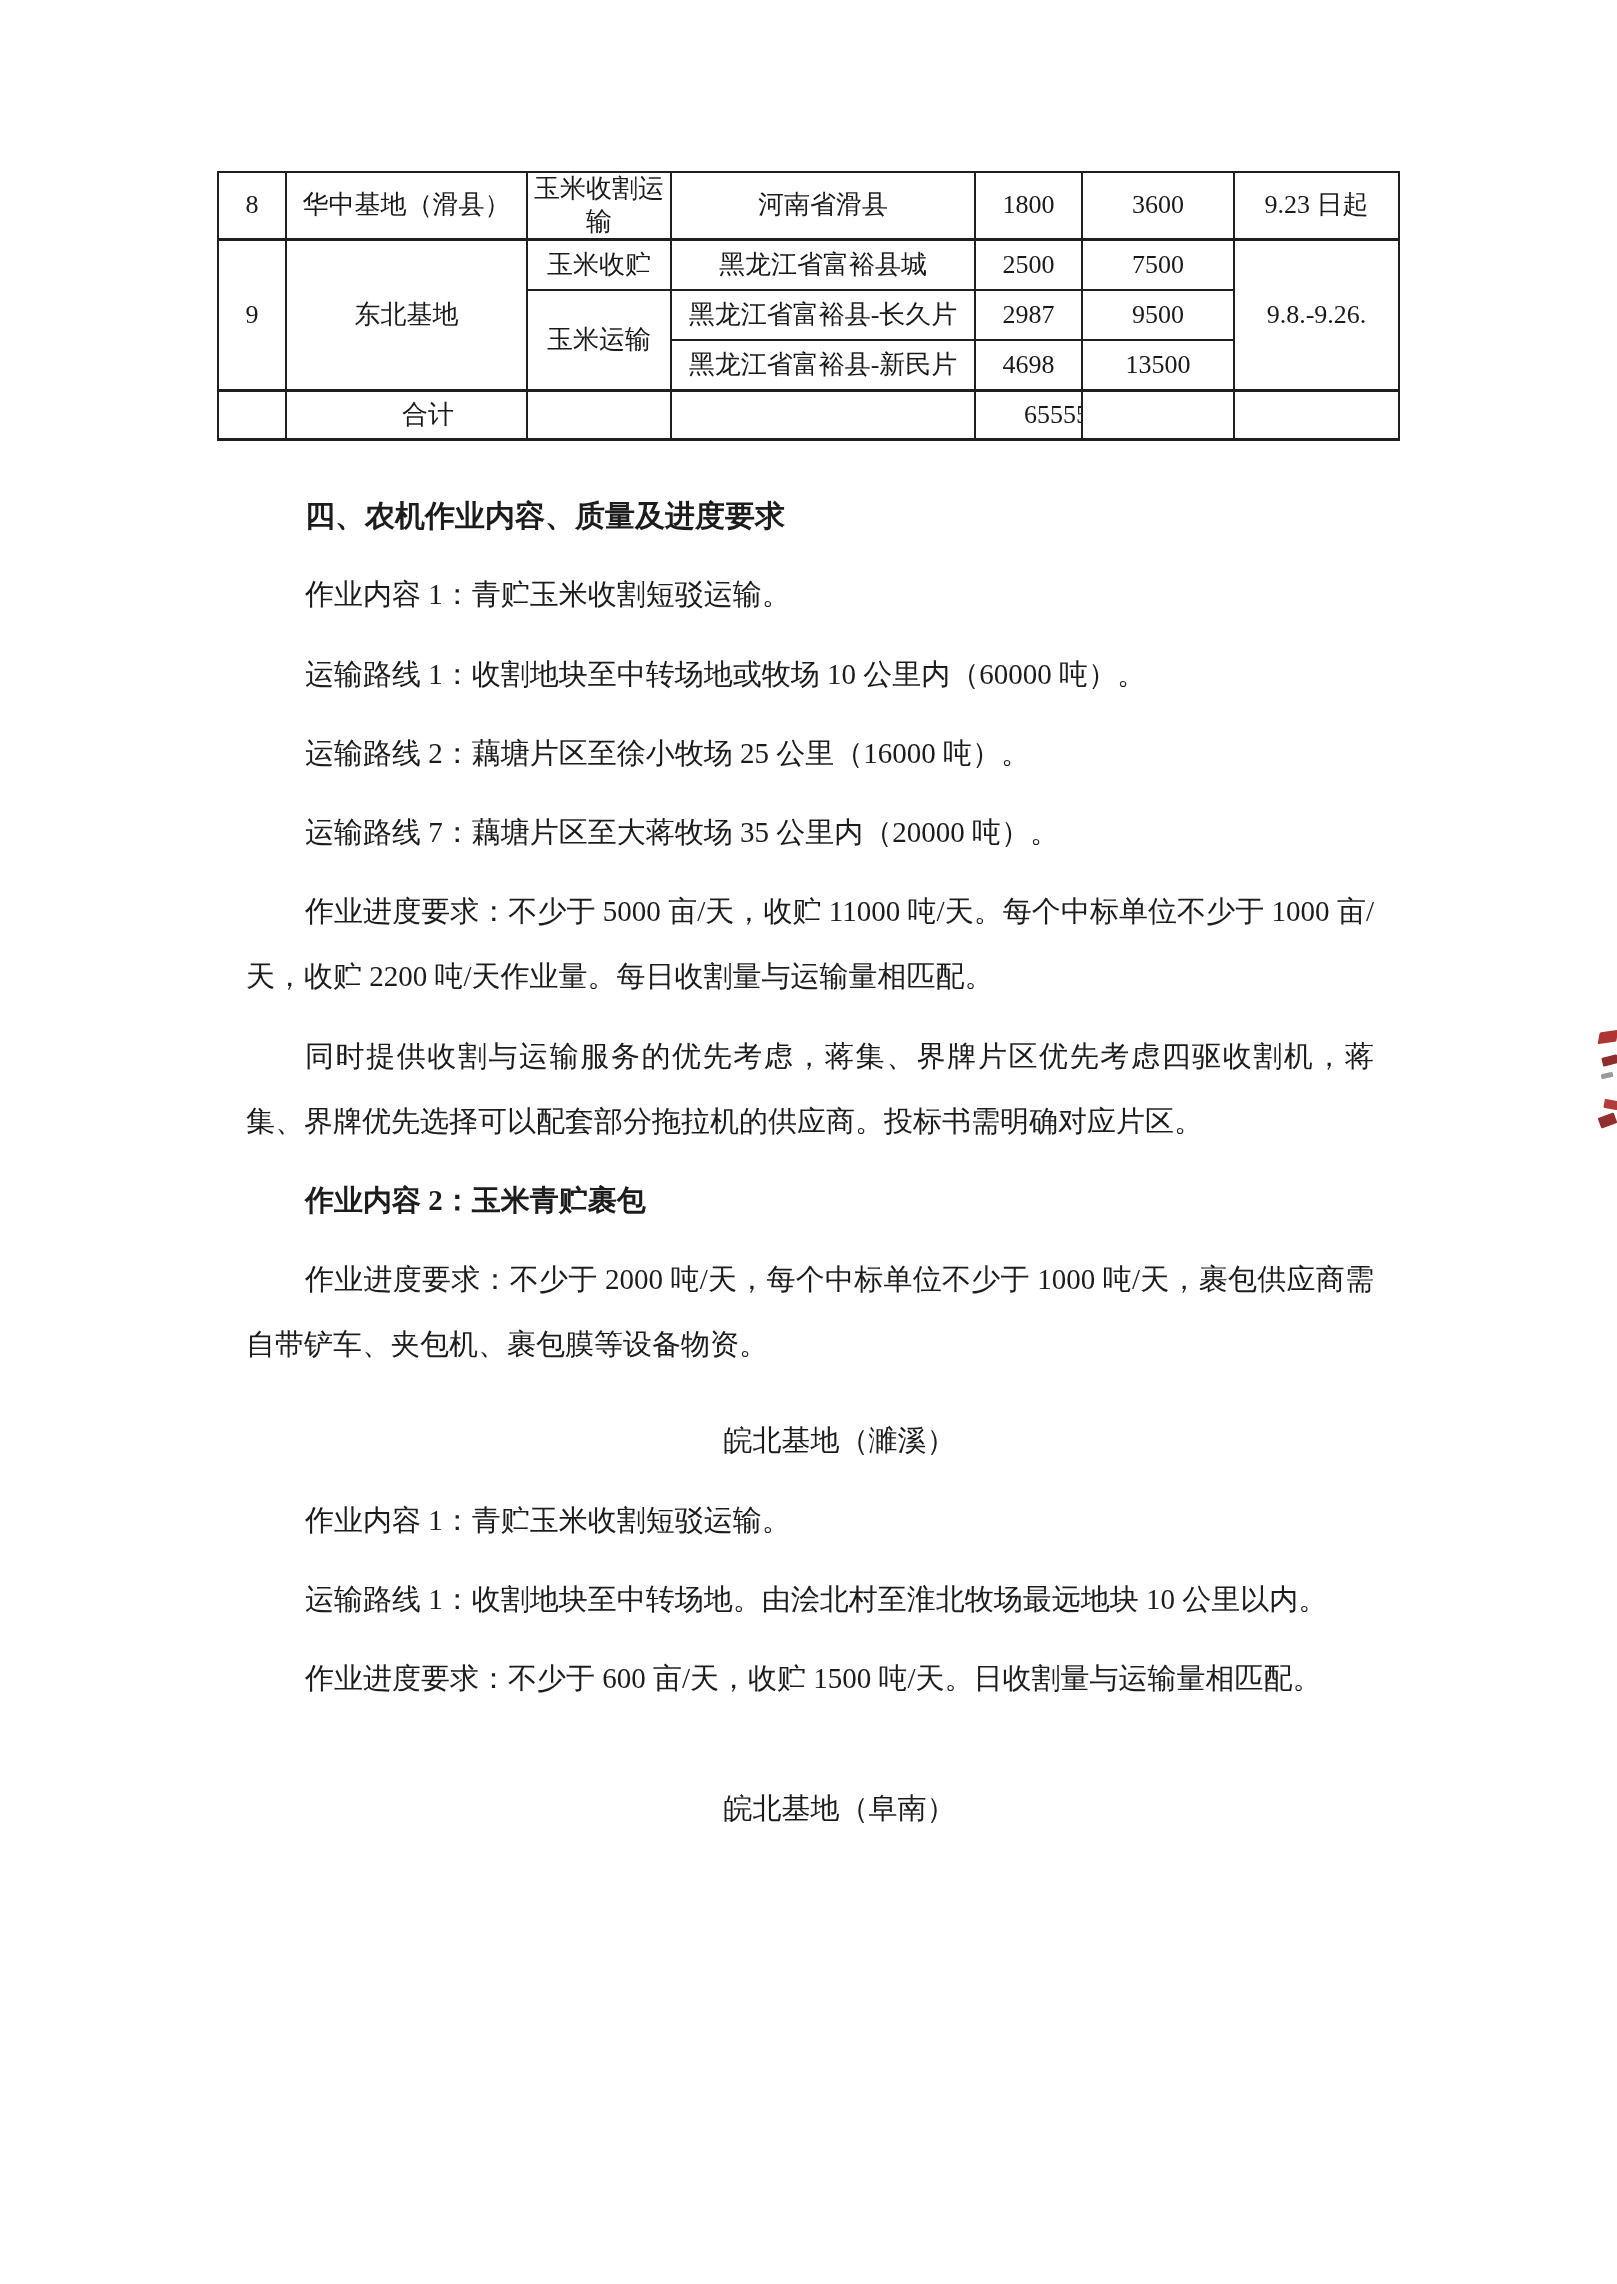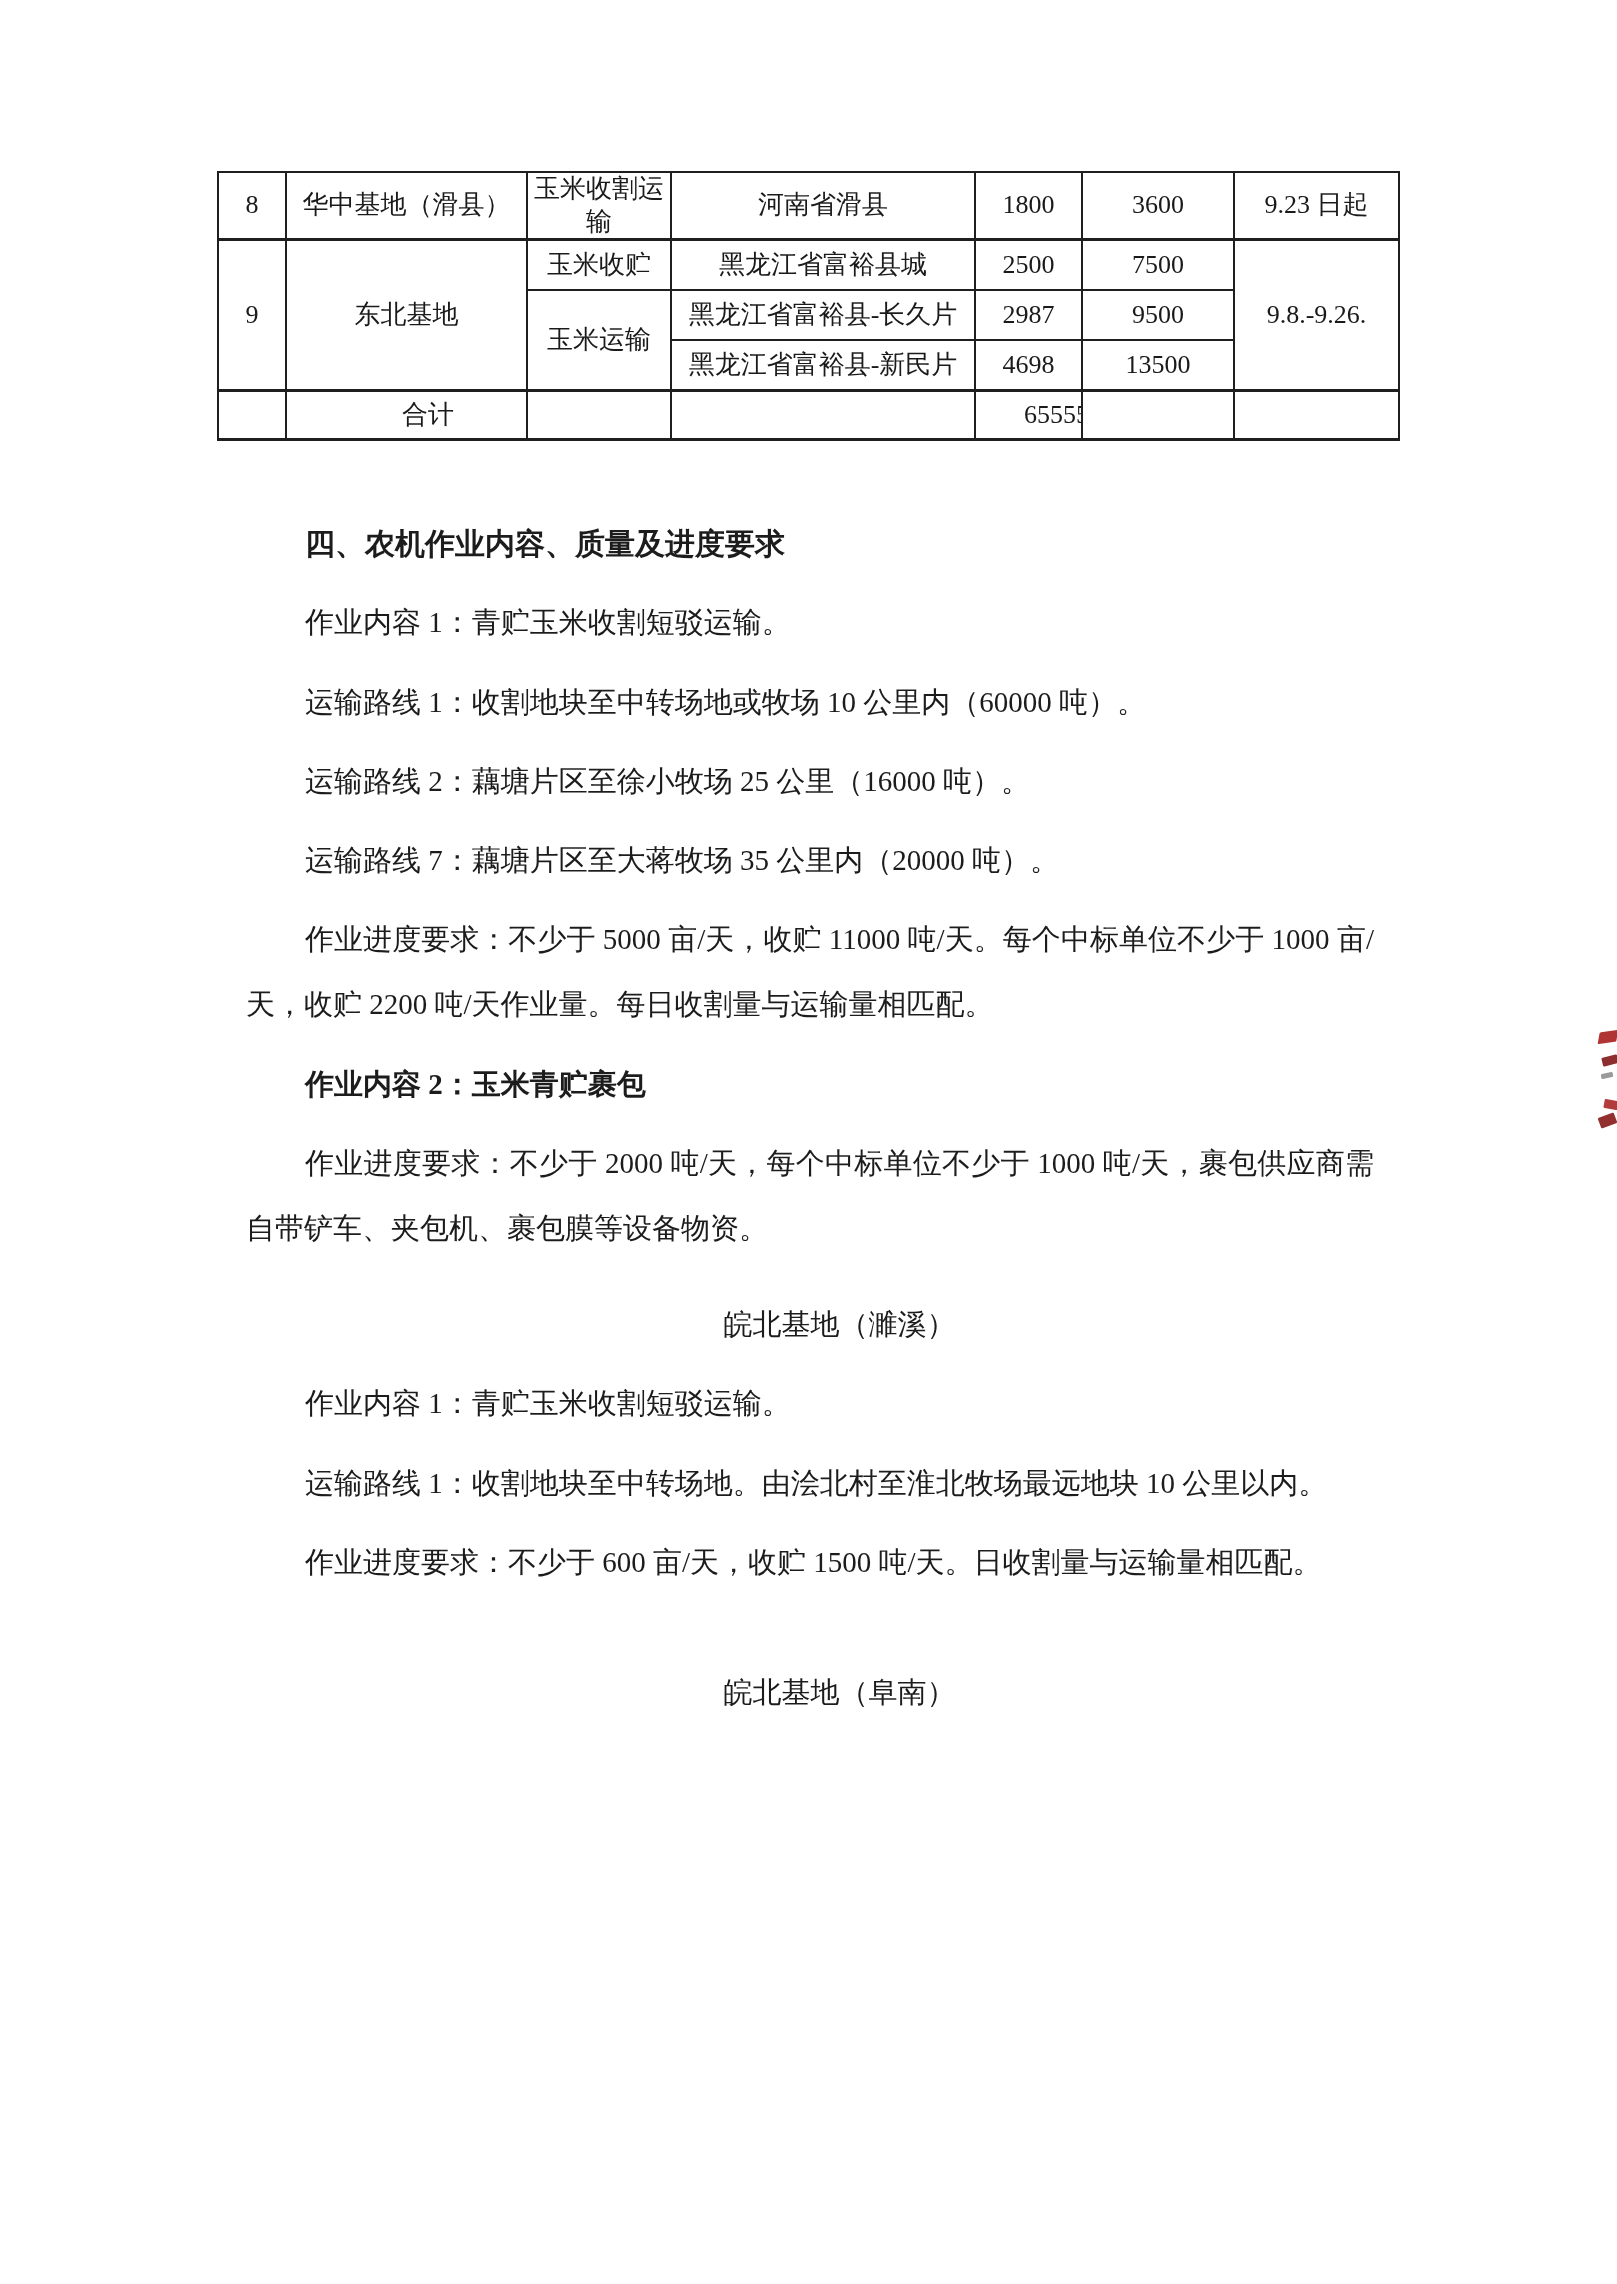--- a/index.html
+++ b/index.html
@@ -32,21 +32,21 @@
   td.task-wrap{padding:0 13px;}
   tr.r8 td{height:63px;}
   tr.sub td{height:48px;}
   tr.total td{height:46px;}
   tr.thick-top td{border-top-width:3.9px;}
   tr.total td{border-top-width:3.9px;border-bottom-width:3.9px;padding-left:48px;}
   table.plan tr:first-child td{border-top-width:2.6px;}
 
   
   .body-text{
-    position:absolute;left:246px;top:511px;width:1128px;
+    position:absolute;left:246px;top:483px;width:1128px;
     font-size:29px;line-height:65px;
     text-align:justify;
   }
   .body-text .para{margin:14.3px 0 0 0;text-indent:59px;}
   .heading{font-weight:bold;font-size:30px;text-indent:59px;margin:0;}
   .center-title{text-align:center;text-indent:0;padding-left:59px;margin:0;}
   .bold{font-weight:bold;}
   .m24{margin-top:15.6px;} .m20{margin-top:13px;} .m26{margin-top:17px;}
   .m28{margin-top:18px;} .m32{margin-top:21px;} .m45{margin-top:29px;font-weight:bold;}
   .m48{margin-top:31px;} .m56{margin-top:36px;} .m100{margin-top:65px;}
@@ -120,20 +120,21 @@
 
   <div class="body-text">
     <p class="heading">四、农机作业内容、质量及进度要求</p>
 
 
     <p class="para">作业内容 1：青贮玉米收割短驳运输。</p>
     <p class="para m24">运输路线 1：收割地块至中转场地或牧场 10 公里内（60000 吨）。</p>
     <p class="para">运输路线 2：藕塘片区至徐小牧场 25 公里（16000 吨）。</p>
     <p class="para m24">运输路线 7：藕塘片区至大蒋牧场 35 公里内（20000 吨）。</p>
     <p class="para m20">作业进度要求：不少于 5000 亩/天，收贮 11000 吨/天。每个中标单位不少于 1000 亩/天，收贮 2200 吨/天作业量。每日收割量与运输量相匹配。</p>
+    <p class="para m56">同时提供收割与运输服务的优先考虑，蒋集、界牌片区优先考虑四驱收割机，蒋集、界牌优先选择可以配套部分拖拉机的供应商。投标书需明确对应片区。</p>
     <p class="para m45">作业内容 2：玉米青贮裹包</p>
     <p class="para m32">作业进度要求：不少于 2000 吨/天，每个中标单位不少于 1000 吨/天，裹包供应商需自带铲车、夹包机、裹包膜等设备物资。</p>
 
     <p class="center-title m48">皖北基地（濉溪）</p>
 
     <p class="para m28">作业内容 1：青贮玉米收割短驳运输。</p>
     <p class="para m26">运输路线 1：收割地块至中转场地。由浍北村至淮北牧场最远地块 10 公里以内。</p>
     <p class="para m26">作业进度要求：不少于 600 亩/天，收贮 1500 吨/天。日收割量与运输量相匹配。</p>
 
     <p class="center-title m100">皖北基地（阜南）</p>

